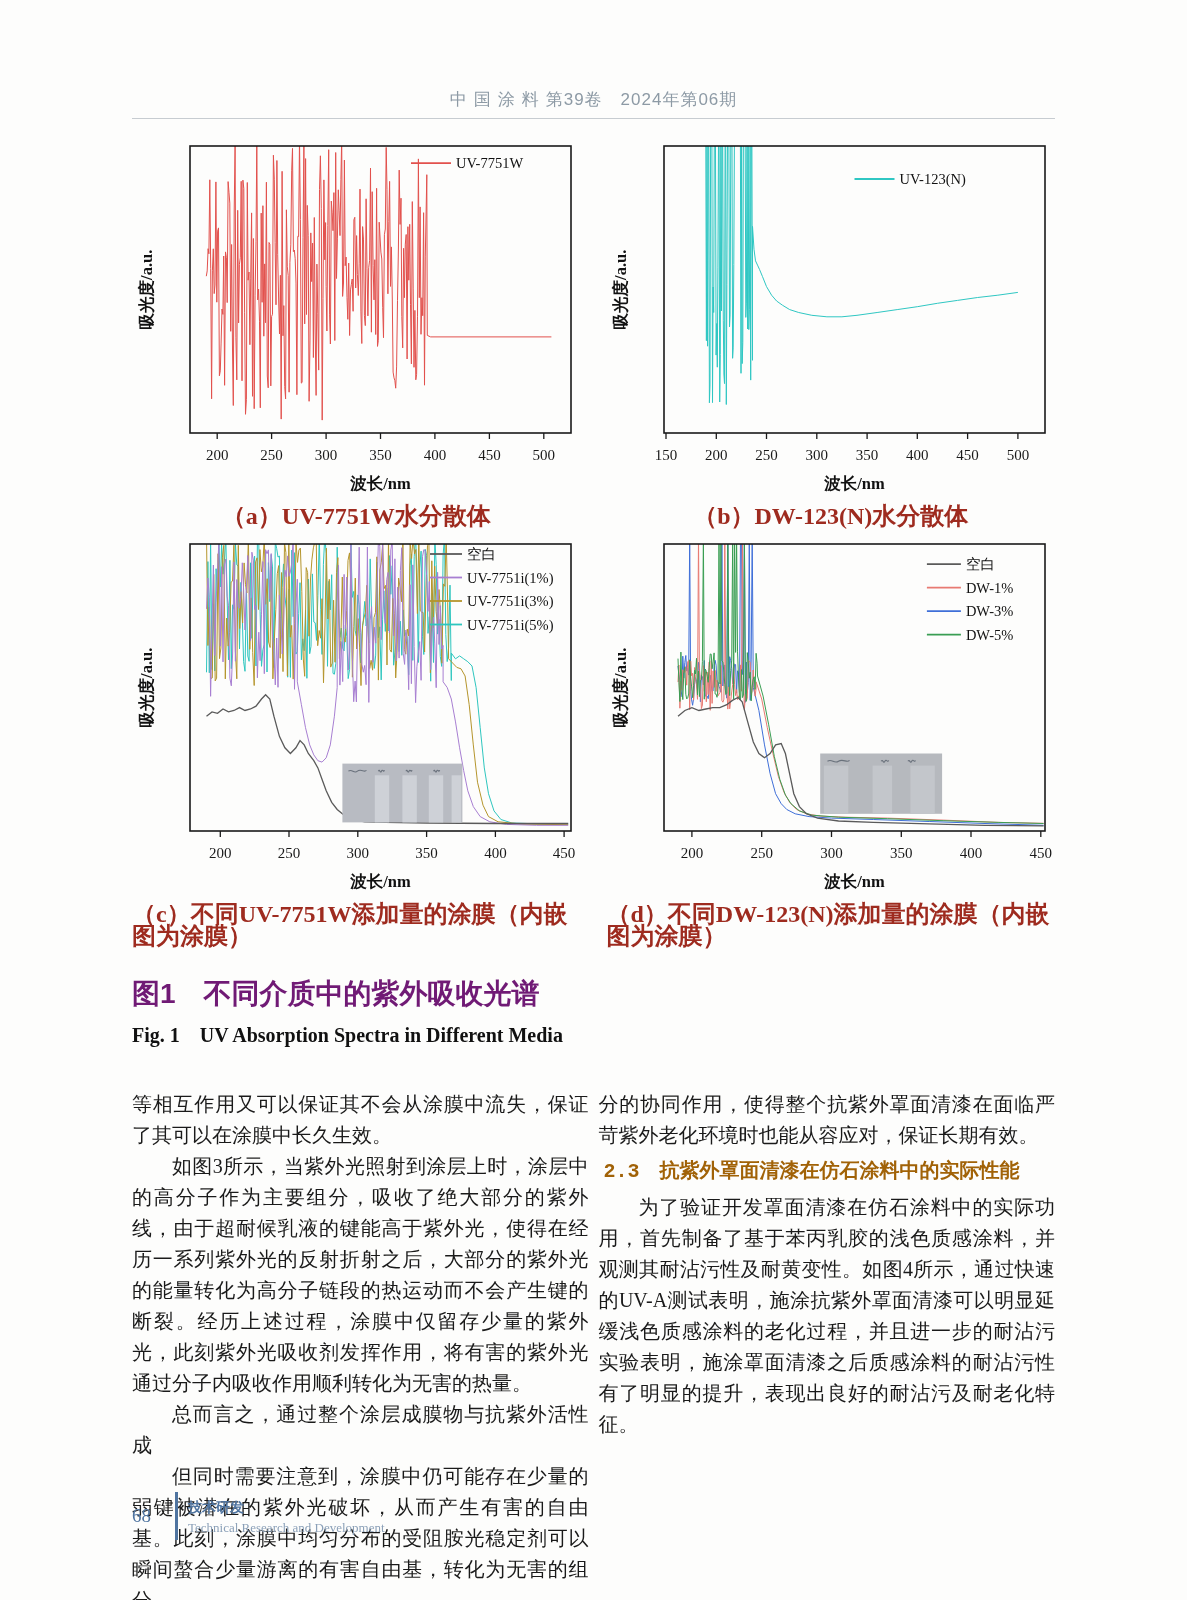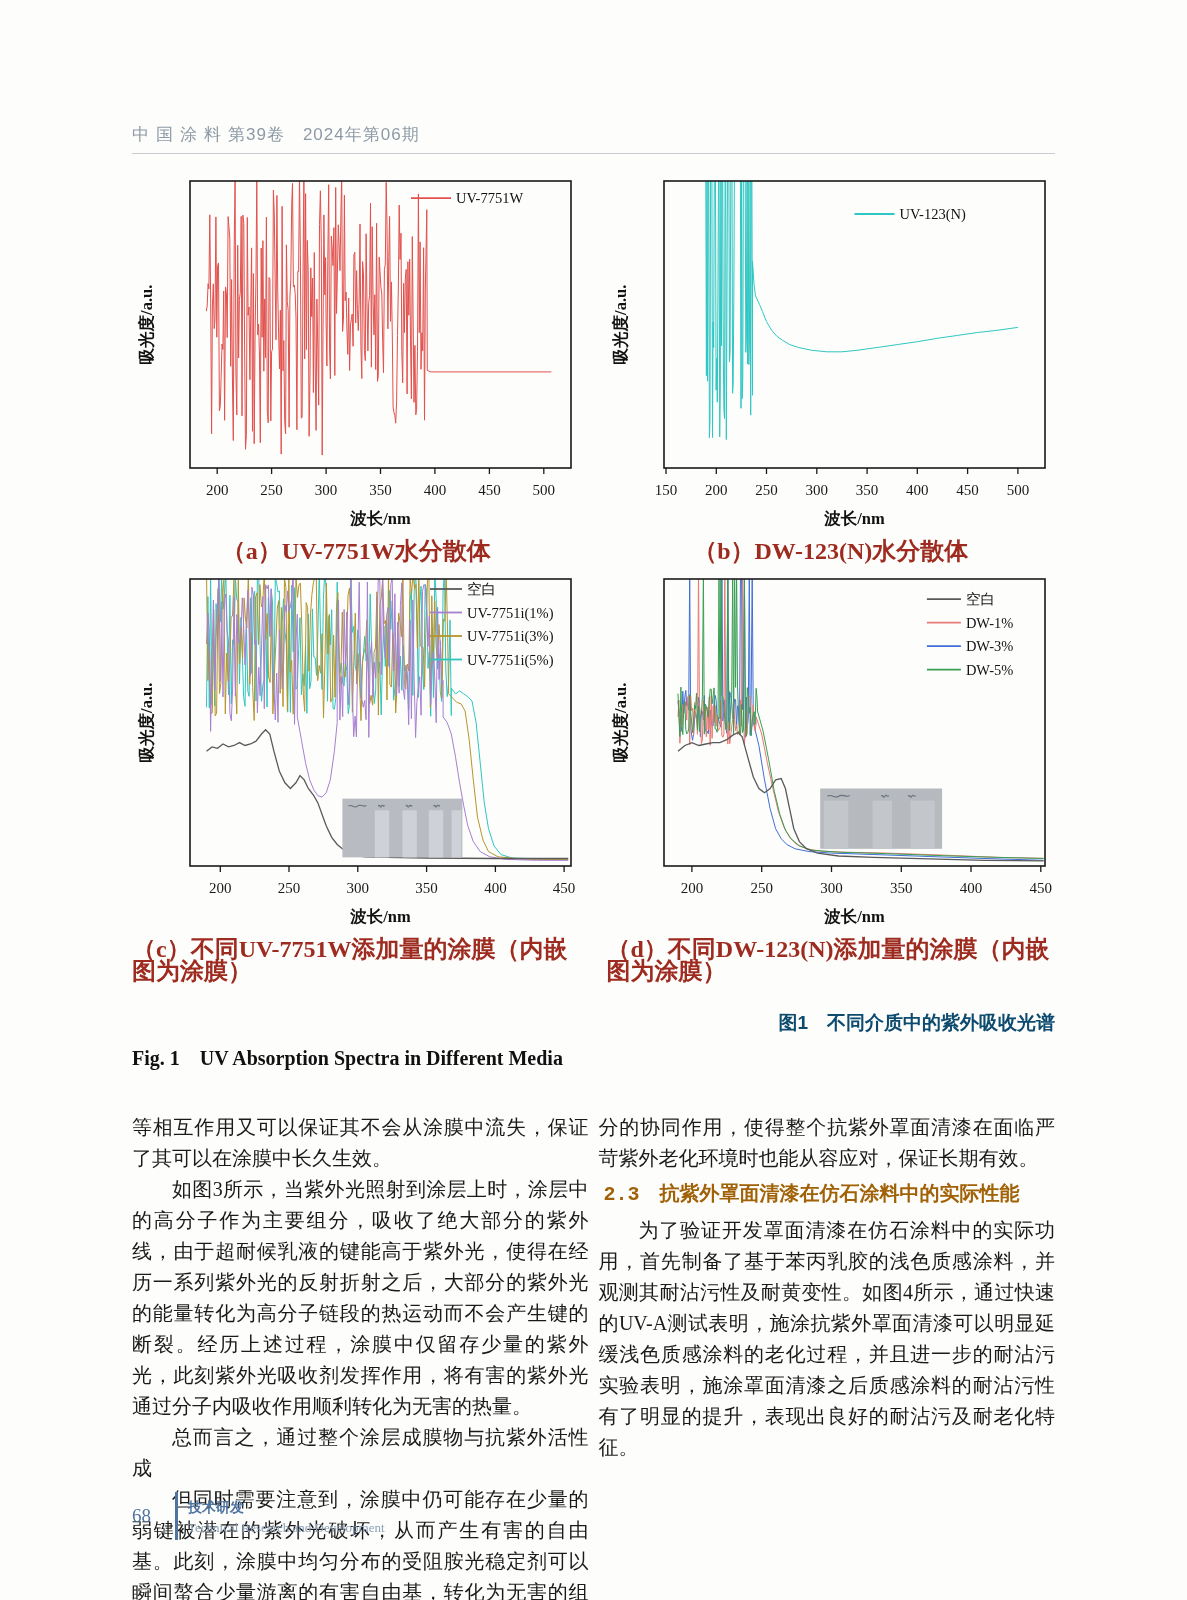--- a/index.html
+++ b/index.html
@@ -3,34 +3,34 @@
 <meta charset="utf-8">
 <style>
   html,body{margin:0;padding:0;background:#e8e8e8;}
   .page{
     width:1187px;height:1600px;position:relative;margin:0 auto;
     background:#fdfdfc;box-sizing:border-box;
     padding:88px 132px 0 132px;
     font-family:"Liberation Serif","DejaVu Serif",serif;color:#1c1c1c;
     overflow:hidden;
   }
-  .page-header{display:flex;justify-content:flex-start;align-items:flex-end;
+  .page-header{display:flex;justify-content:center;align-items:flex-end;
     font-family:"Liberation Sans","DejaVu Sans",sans-serif;
     color:#8d9aa5;font-size:17px;}
   .journal-name{letter-spacing:7px;}
-  .issue-info{letter-spacing:1px;margin-top:35px;}
+  .issue-info{letter-spacing:1px;}
   .header-rule{border-bottom:1.5px solid #c7ccd1;margin-top:7px;}
 
   .figure-grid{display:grid;grid-template-columns:1fr 1fr;column-gap:26px;row-gap:4px;margin-top:14px;}
   .chart-panel{display:flex;flex-direction:column;align-items:center;}
   .chart-panel svg{display:block;}
   .chart-caption{color:#9e2b1f;font-weight:bold;font-size:24px;margin-top:0px;line-height:22px;}
 
-  .figure-title-cn{text-align:right;font-family:"Liberation Sans","DejaVu Sans",sans-serif;
-    font-weight:bold;font-size:19px;margin-top:28px;color:#0c4a6e;}
+  .figure-title-cn{text-align:left;font-family:"Liberation Sans","DejaVu Sans",sans-serif;
+    font-weight:bold;font-size:28px;margin-top:28px;color:#701a75;}
   .figure-title-en{text-align:left;font-weight:bold;font-size:20px;margin-top:9px;color:#111;}
 
   .article{display:grid;grid-template-columns:1fr 1fr;column-gap:10px;margin-top:40px;}
   .article p{margin:0;font-size:20px;line-height:31px;text-align:justify;color:#1a1a1a;}
   .article p.indent{text-indent:2em;}
   .section-heading{margin:5px;font-family:Liberation Mono, monospace;
     font-weight:bold;font-size:20px;line-height:31px;color:#a16207;}
 
   .page-footer{position:absolute;left:132px;top:1492px;display:flex;align-items:center;}
   .page-num{font-size:19px;color:#4f74a0;margin-right:24px;font-family:"Liberation Serif",serif;}

